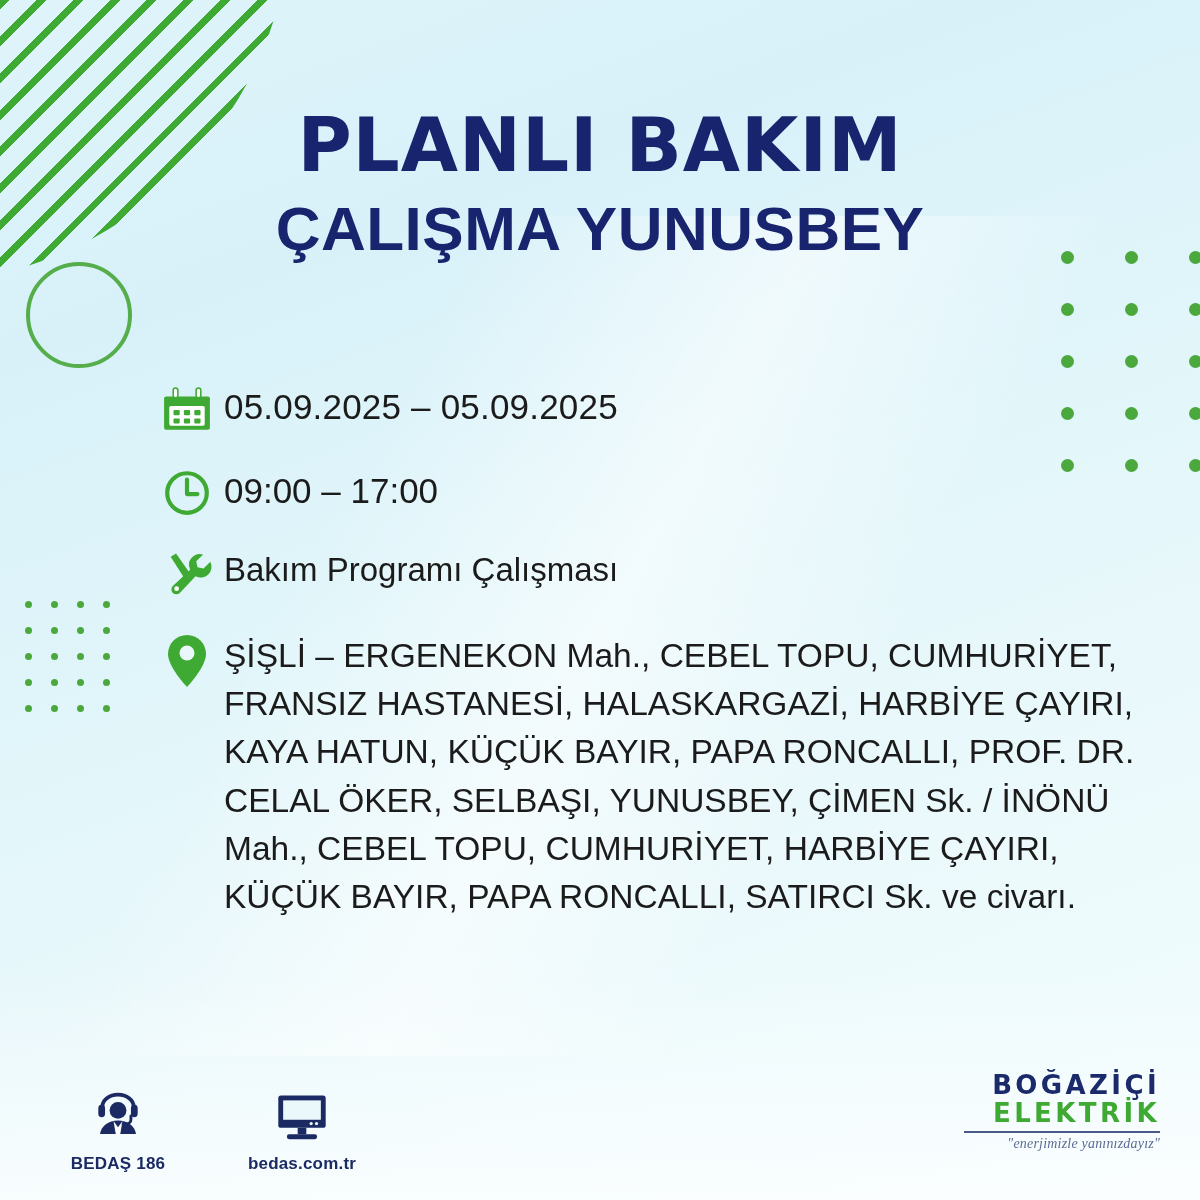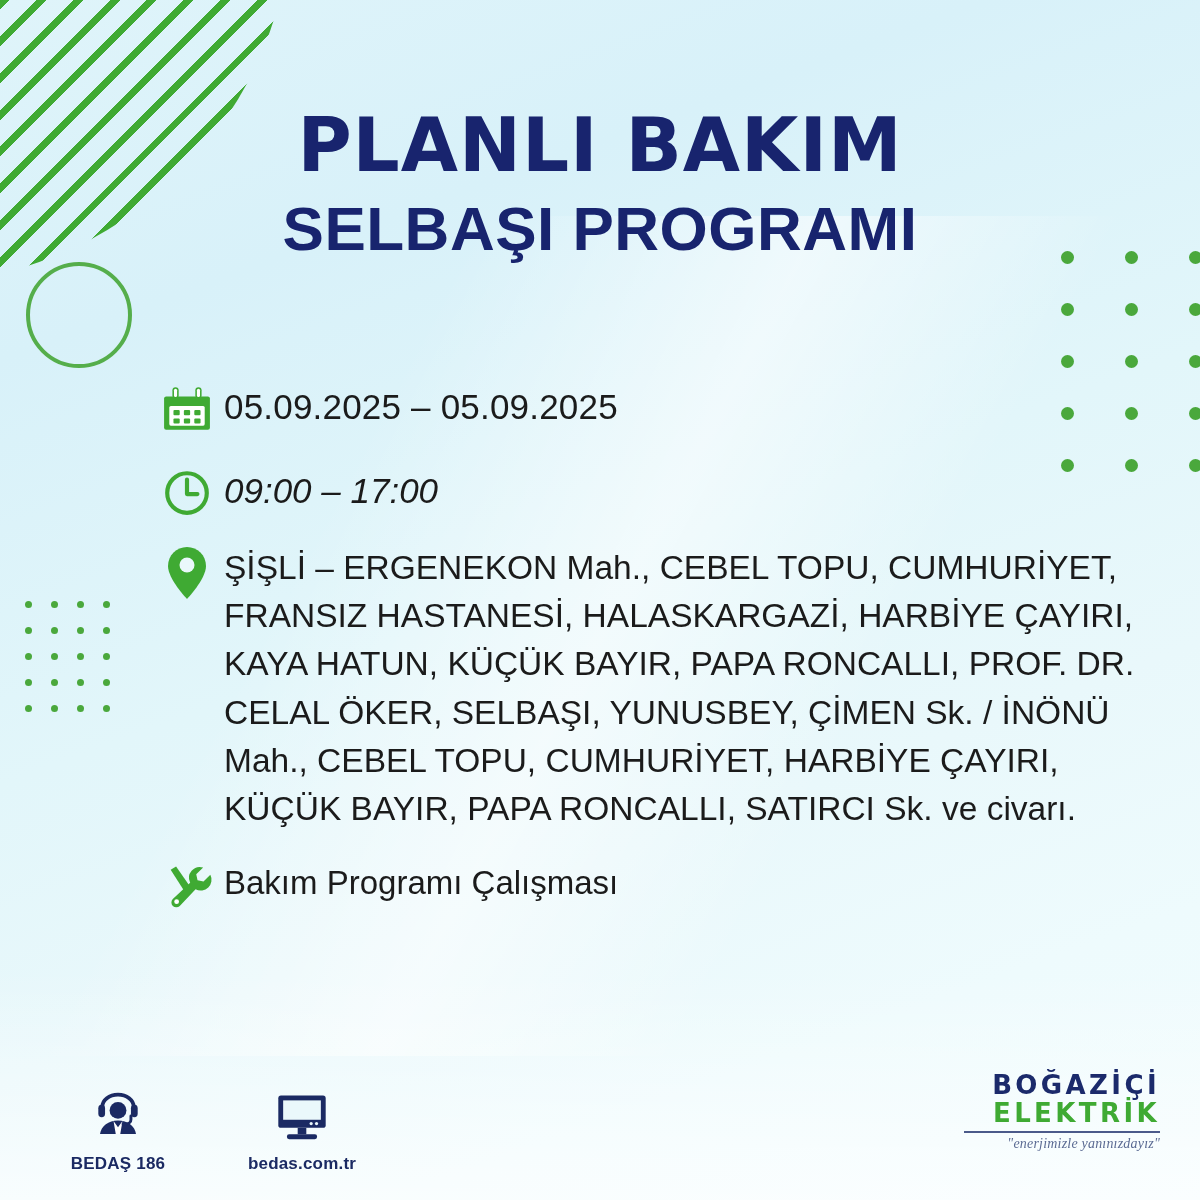--- a/index.html
+++ b/index.html
@@ -151,21 +151,21 @@
   .row .txt {
     font-size: 34px;
     color: #1b1b1b;
     line-height: 1.22;
     padding-top: 8px;
     font-family: "Liberation Sans", sans-serif;
     font-weight: 400;
   }
   .row-date .txt { font-size: 35px; letter-spacing: 0.2px; }
   .row-time { margin-bottom: 18px; }
-  .row-time .txt { font-size: 35px; font-style: italic; }
+  .row-time .txt { font-size: 35px; }
   .row-work { margin-bottom: 26px; }
   .row-work .txt { font-size: 33px; }
   .row-loc .txt {
     font-size: 33.5px;
     line-height: 1.44;
     width: 945px;
     padding-top: 2px;
   }
 
   
@@ -282,21 +282,21 @@
     <span></span>
       <span></span>
       <span></span>
     <span></span>
       <span></span>
       <span></span>
   </div>
 
   <div class="header">
     <div class="title-main">PLANLI BAKIM</div>
-    <div class="title-sub">SELBAŞI PROGRAMI</div>
+    <div class="title-sub">ÇALIŞMA YUNUSBEY</div>
   </div>
 
   <div class="info">
 
     <div class="row row-date">
       <div class="ico">
         <svg width="50" height="50" viewBox="0 0 48 48">
           <rect x="10" y="3" width="6" height="11" rx="3" fill="#3faa33"></rect>
           <rect x="32" y="3" width="6" height="11" rx="3" fill="#3faa33"></rect>
           <path d="M4 12 h40 a2 2 0 0 1 2 2 v28 a2 2 0 0 1 -2 2 H4 a2 2 0 0 1 -2 -2 V14 a2 2 0 0 1 2 -2 Z" fill="#3faa33"></path>
@@ -319,42 +319,42 @@
     <div class="row row-time">
       <div class="ico">
         <svg width="50" height="50" viewBox="0 0 48 48">
           <circle cx="24" cy="24" r="19" fill="none" stroke="#3faa33" stroke-width="4"></circle>
           <path d="M24 11 V25 H34" fill="none" stroke="#3faa33" stroke-width="4" stroke-linecap="round" stroke-linejoin="round"></path>
         </svg>
       </div>
       <div class="txt">09:00 – 17:00</div>
     </div>
 
-    <div class="row row-loc">
-      <div class="ico">
-        <svg width="50" height="56" viewBox="0 0 44 56">
-          <path d="M22 2 C11.5 2 3 10.5 3 21 C3 34 22 54 22 54 C22 54 41 34 41 21 C41 10.5 32.5 2 22 2 Z" fill="#3faa33"></path>
-          <circle cx="22" cy="20" r="7.5" fill="#eaf8fb"></circle>
-        </svg>
-      </div>
-      <div class="txt">ŞİŞLİ – ERGENEKON Mah., CEBEL TOPU, CUMHURİYET, FRANSIZ HASTANESİ, HALASKARGAZİ, HARBİYE ÇAYIRI, KAYA HATUN, KÜÇÜK BAYIR, PAPA RONCALLI, PROF. DR. CELAL ÖKER, SELBAŞI, YUNUSBEY, ÇİMEN Sk. / İNÖNÜ Mah., CEBEL TOPU, CUMHURİYET, HARBİYE ÇAYIRI, KÜÇÜK BAYIR, PAPA RONCALLI, SATIRCI Sk. ve civarı.</div>
-    </div>
-
     <div class="row row-work">
       <div class="ico">
         <svg width="52" height="52" viewBox="0 0 48 48">
           <g fill="#3faa33">
             <path d="M8 9 L13 6 L27 26 L22 31 Z"></path>
             <path d="M38 7 a10 10 0 0 0 -12 14 L10 36 a4.5 4.5 0 0 0 6.4 6.4 L31 27 a10 10 0 0 0 13.6 -13.4 l-6.3 6.3 l-5.5 -1.2 l-1.2 -5.5 Z"></path>
           </g>
           <circle cx="13.5" cy="38.5" r="2.2" fill="#ffffff"></circle>
           <path d="M9.5 10.5 L13 8.4 L24.5 25 L22 27.5 Z" fill="#3faa33"></path>
         </svg>
       </div>
       <div class="txt">Bakım Programı Çalışması</div>
+    </div>
+
+    <div class="row row-loc">
+      <div class="ico">
+        <svg width="50" height="56" viewBox="0 0 44 56">
+          <path d="M22 2 C11.5 2 3 10.5 3 21 C3 34 22 54 22 54 C22 54 41 34 41 21 C41 10.5 32.5 2 22 2 Z" fill="#3faa33"></path>
+          <circle cx="22" cy="20" r="7.5" fill="#eaf8fb"></circle>
+        </svg>
+      </div>
+      <div class="txt">ŞİŞLİ – ERGENEKON Mah., CEBEL TOPU, CUMHURİYET, FRANSIZ HASTANESİ, HALASKARGAZİ, HARBİYE ÇAYIRI, KAYA HATUN, KÜÇÜK BAYIR, PAPA RONCALLI, PROF. DR. CELAL ÖKER, SELBAŞI, YUNUSBEY, ÇİMEN Sk. / İNÖNÜ Mah., CEBEL TOPU, CUMHURİYET, HARBİYE ÇAYIRI, KÜÇÜK BAYIR, PAPA RONCALLI, SATIRCI Sk. ve civarı.</div>
     </div>
 
   </div>
 
   <div class="glow-bottom"></div>
 
   <div class="footer">
 
     <div class="contacts">
 

